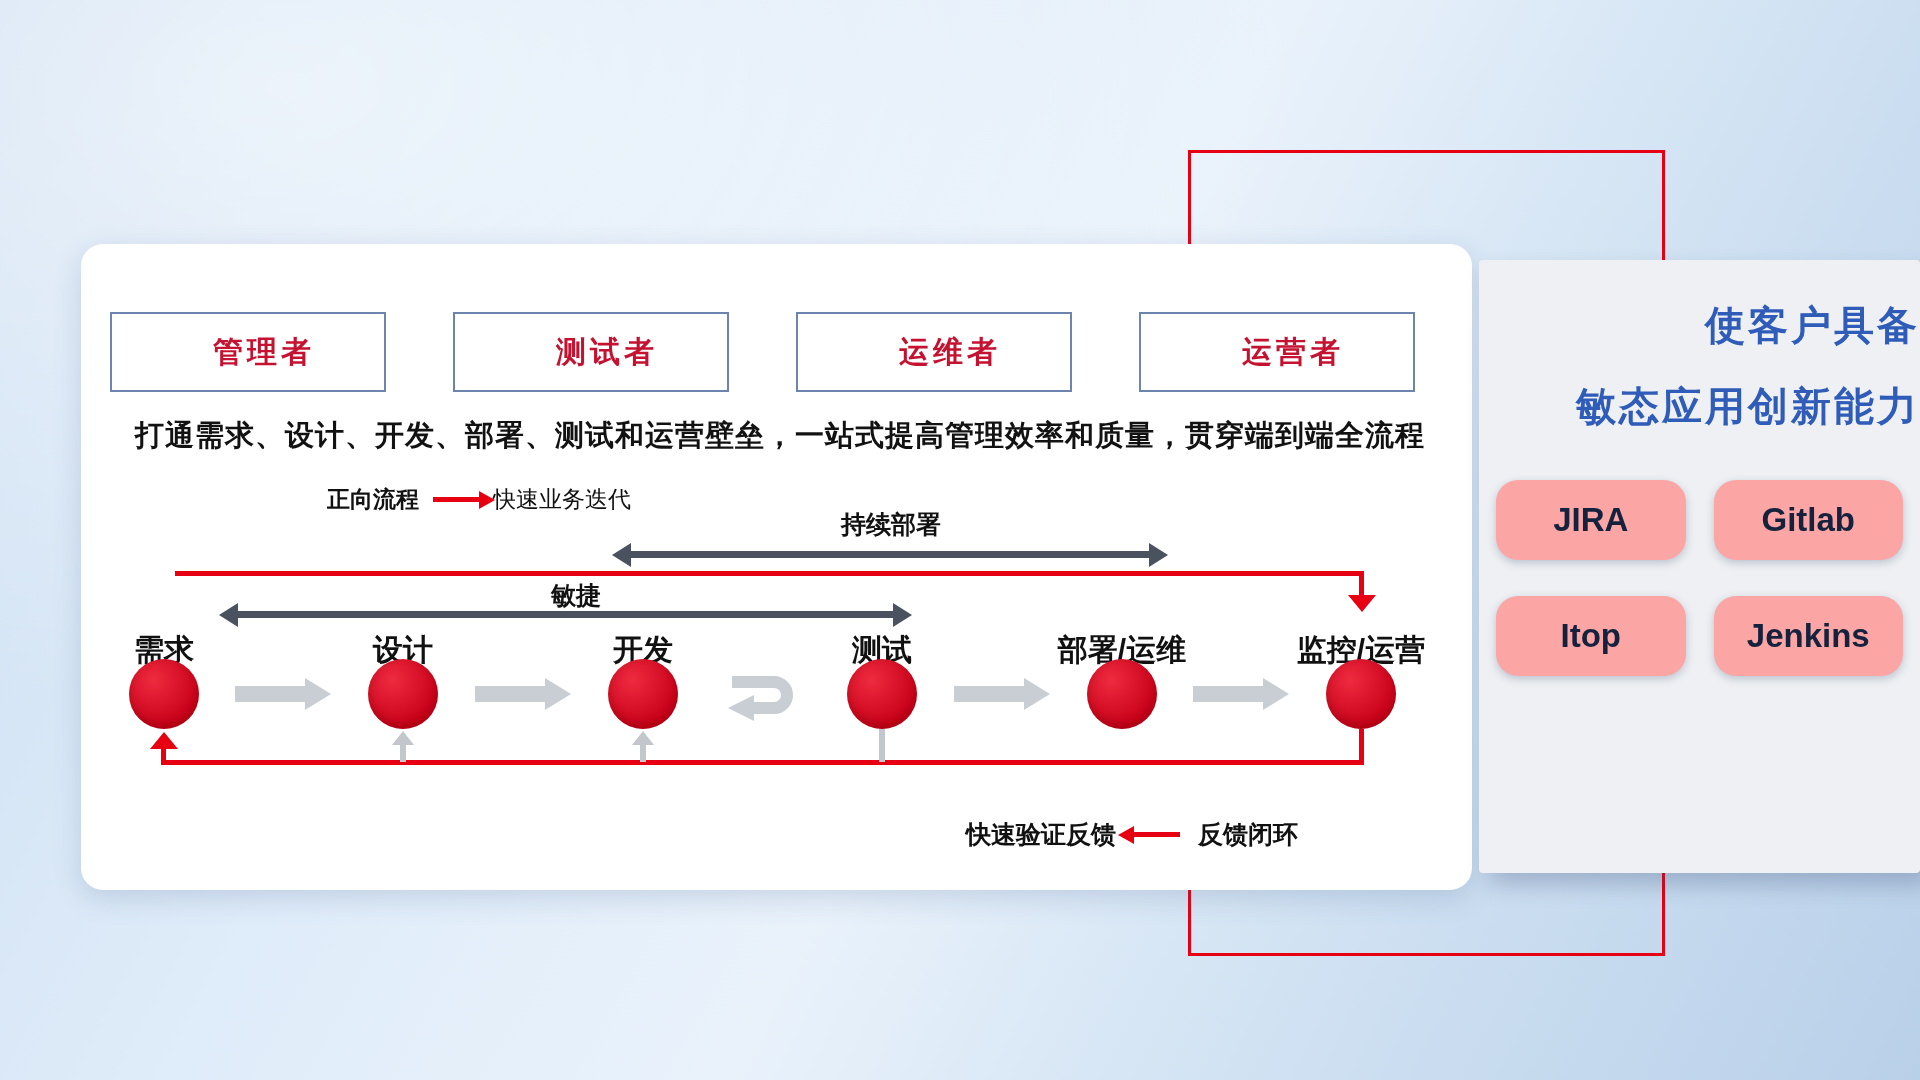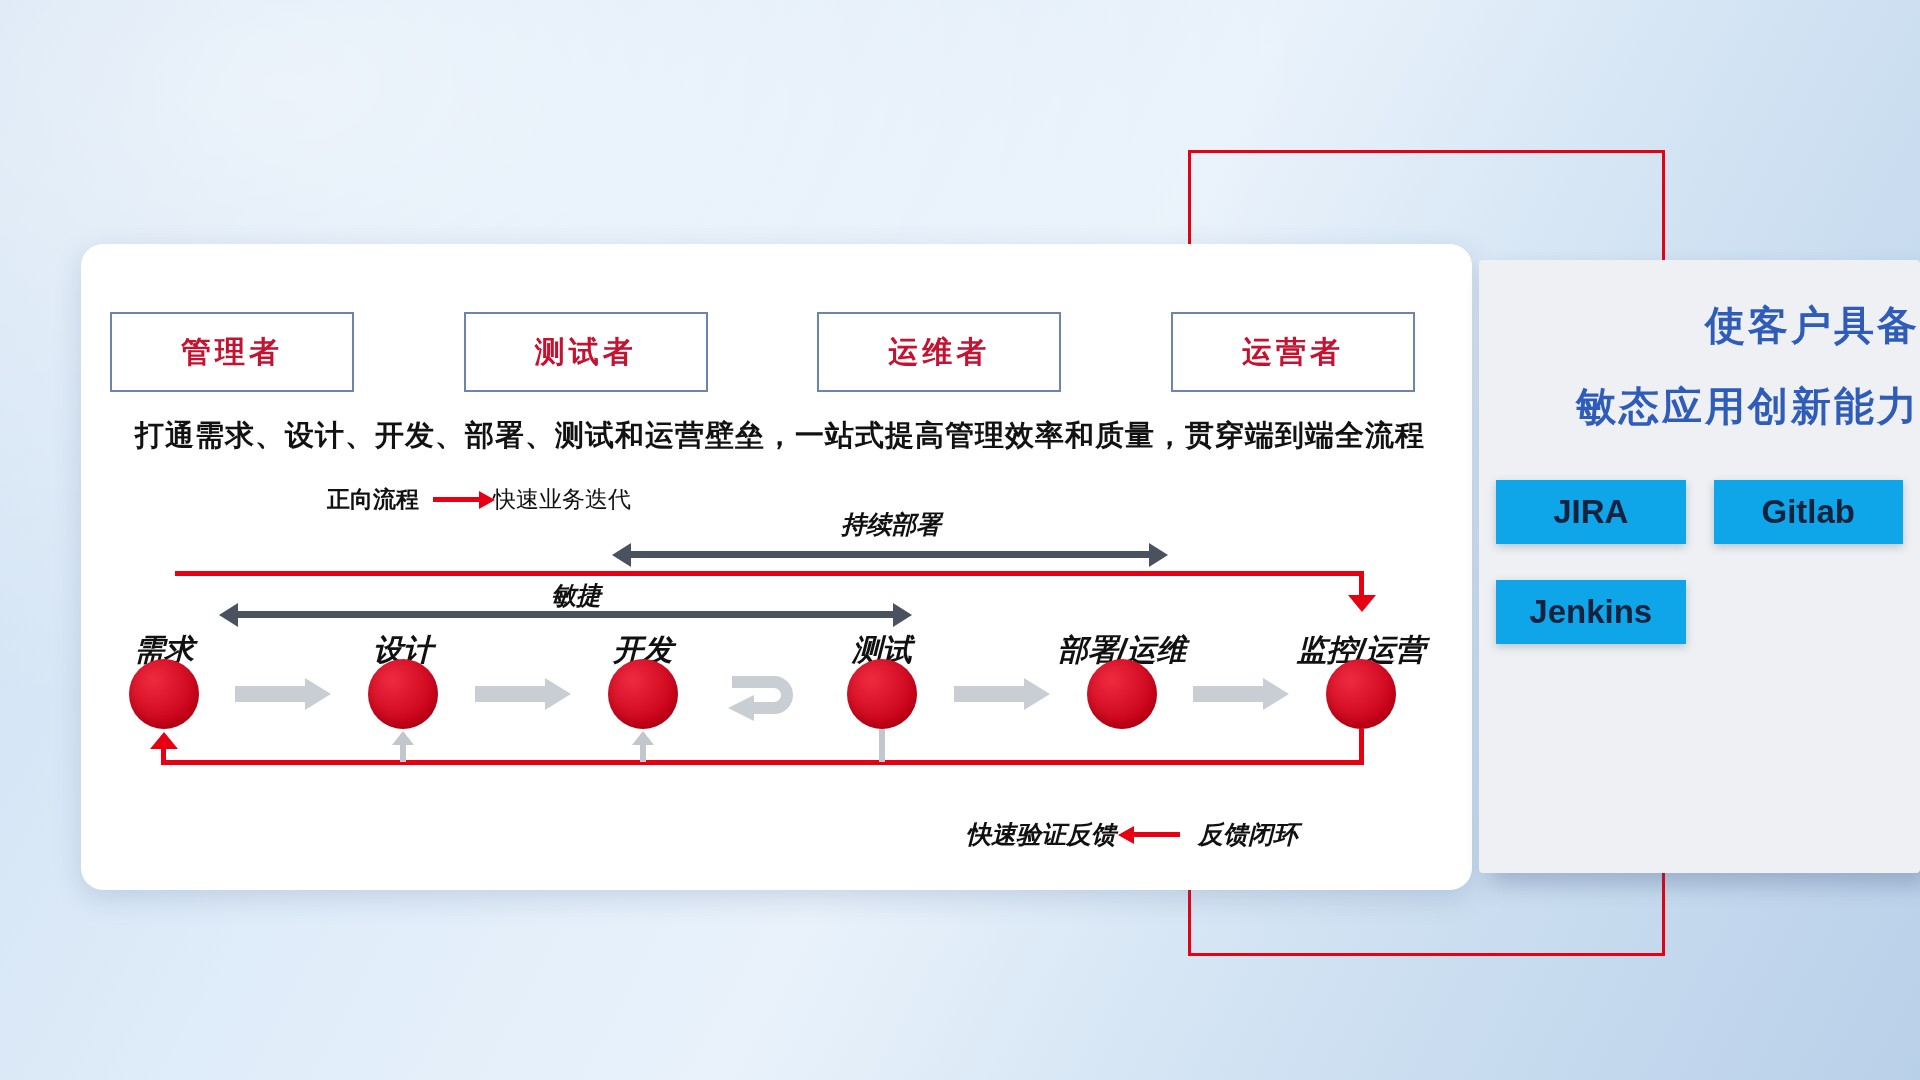--- a/index.html
+++ b/index.html
@@ -50,20 +50,21 @@
     width: 240px; height: 76px;
     background: #ffffff;
     border: 2px solid #6d85ae;
     display: flex;
     align-items: center;
     justify-content: center;
     font-size: 30px;
     font-weight: bold;
     letter-spacing: 4px;
     color: #c41230;
+    padding-left: 32px;
   }
 
   .subtitle {
     position: absolute;
     left: 54px; top: 172px;
     width: 1310px;
     font-size: 29px;
     font-weight: bold;
     color: #121212;
     letter-spacing: 1px;
@@ -105,21 +106,21 @@
     content: "";
     position: absolute;
     left: -16px; top: 50%;
     transform: translateY(-50%);
     border-top: 9px solid transparent;
     border-bottom: 9px solid transparent;
     border-right: 16px solid #e60012;
   }
 
   
-  .flow { position: absolute; inset: 0; font-style: italic; }
+  .flow { position: absolute; inset: 0; }
 
   .flow-label {
     position: absolute;
     font-size: 25px;
     font-weight: bold;
     color: #111;
     text-align: center;
   }
   .cd-label   { left: 710px; top: 264px; width: 200px; }
   .agile-label{ left: 420px; top: 335px; width: 150px; }
@@ -261,23 +262,23 @@
   }
   .side-title.second { margin-top: 26px; }
   .tools {
     margin: 46px 17px 0 17px;
     display: grid;
     grid-template-columns: 1fr 1fr;
     column-gap: 28px;
     row-gap: 36px;
   }
   .tool {
-    height: 64px;
-    background: #0ea5e9;
-    border-radius: 0;
+    height: 80px;
+    background: #fca5a5;
+    border-radius: 22px;
     box-shadow: 0 3px 8px rgba(40, 60, 100, 0.25);
     display: flex;
     align-items: center;
     justify-content: center;
     font-size: 33px;
     font-weight: bold;
     color: #15223e;
   }
   .tool.wide { grid-column: 1 / -1; }
 </style>
@@ -368,17 +369,18 @@
 
     </div>
   </div>
 
   <div class="side-panel">
     <div class="side-title">使客户具备</div>
     <div class="side-title second">敏态应用创新能力</div>
     <div class="tools">
       <div class="tool">JIRA</div>
       <div class="tool">Gitlab</div>
+      <div class="tool">Itop</div>
       <div class="tool">Jenkins</div>
     </div>
   </div>
 
 </div>
 
 </body></html>

